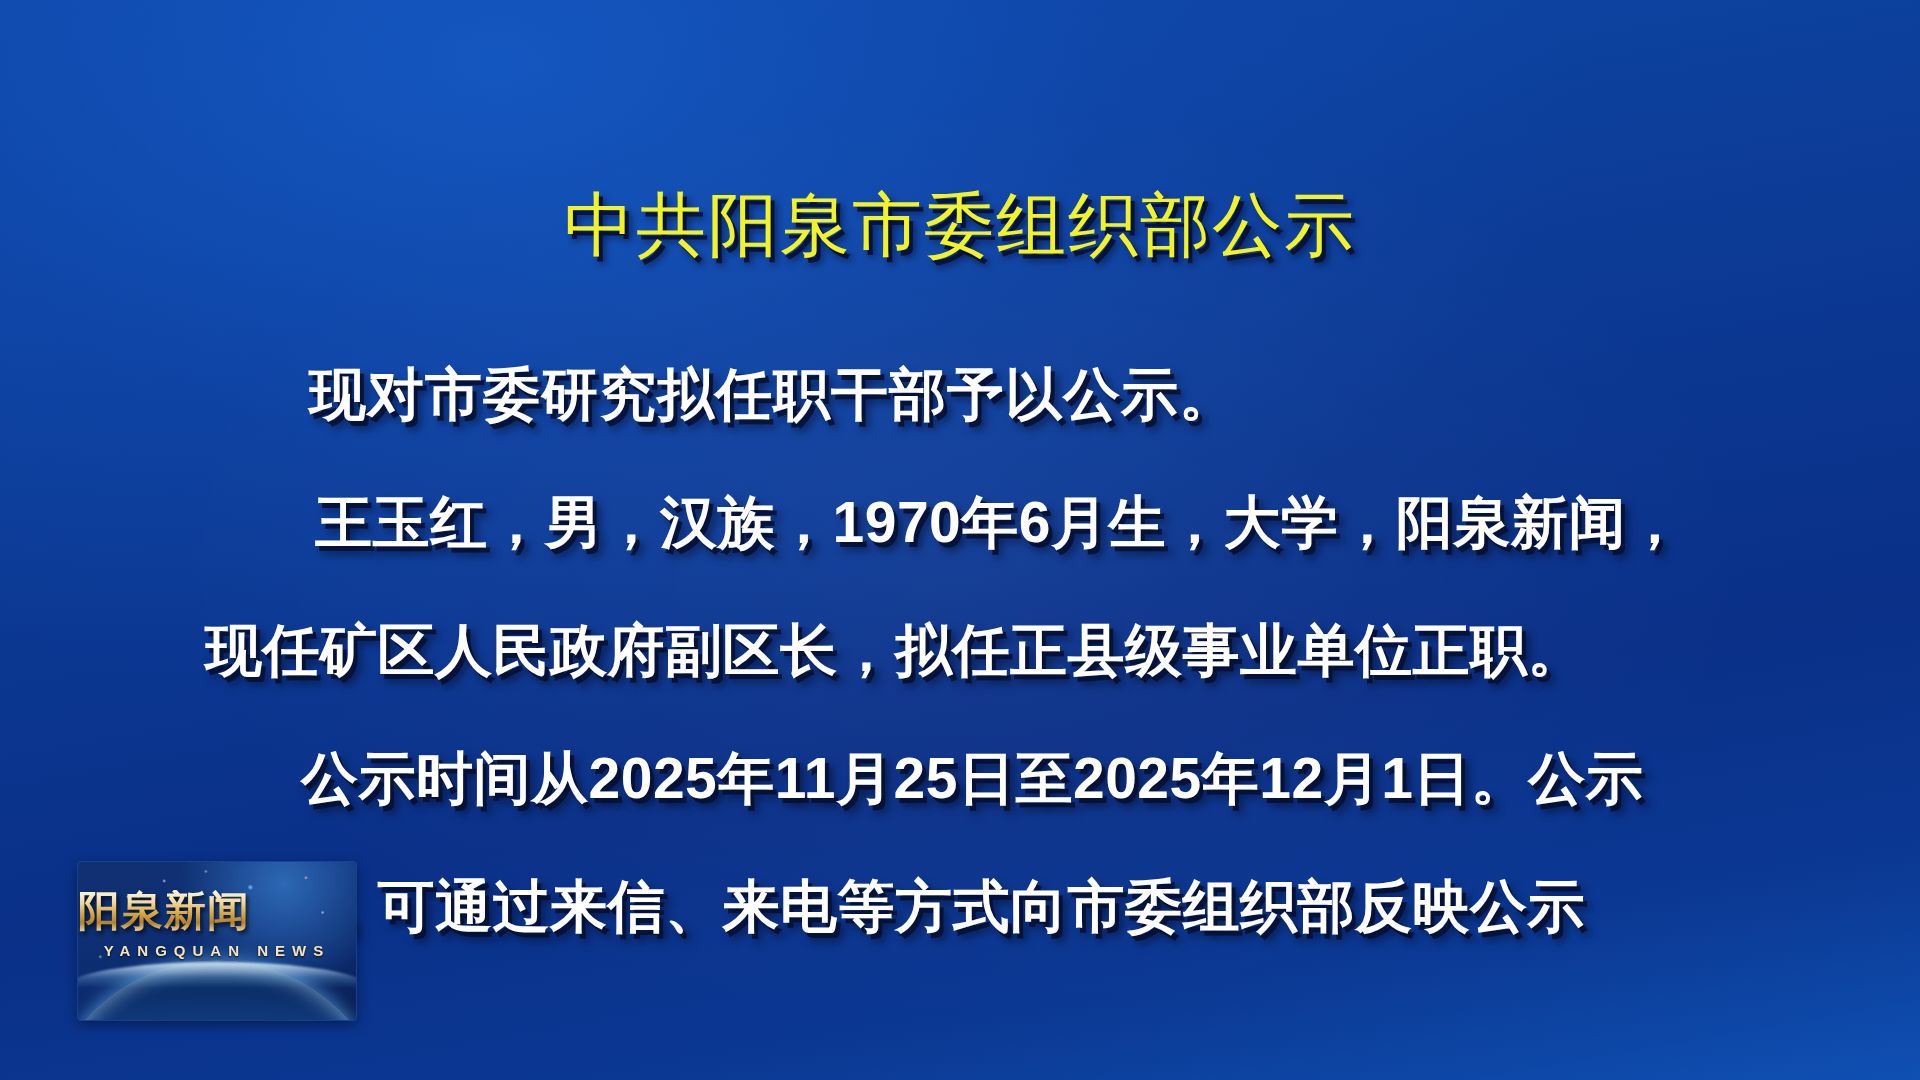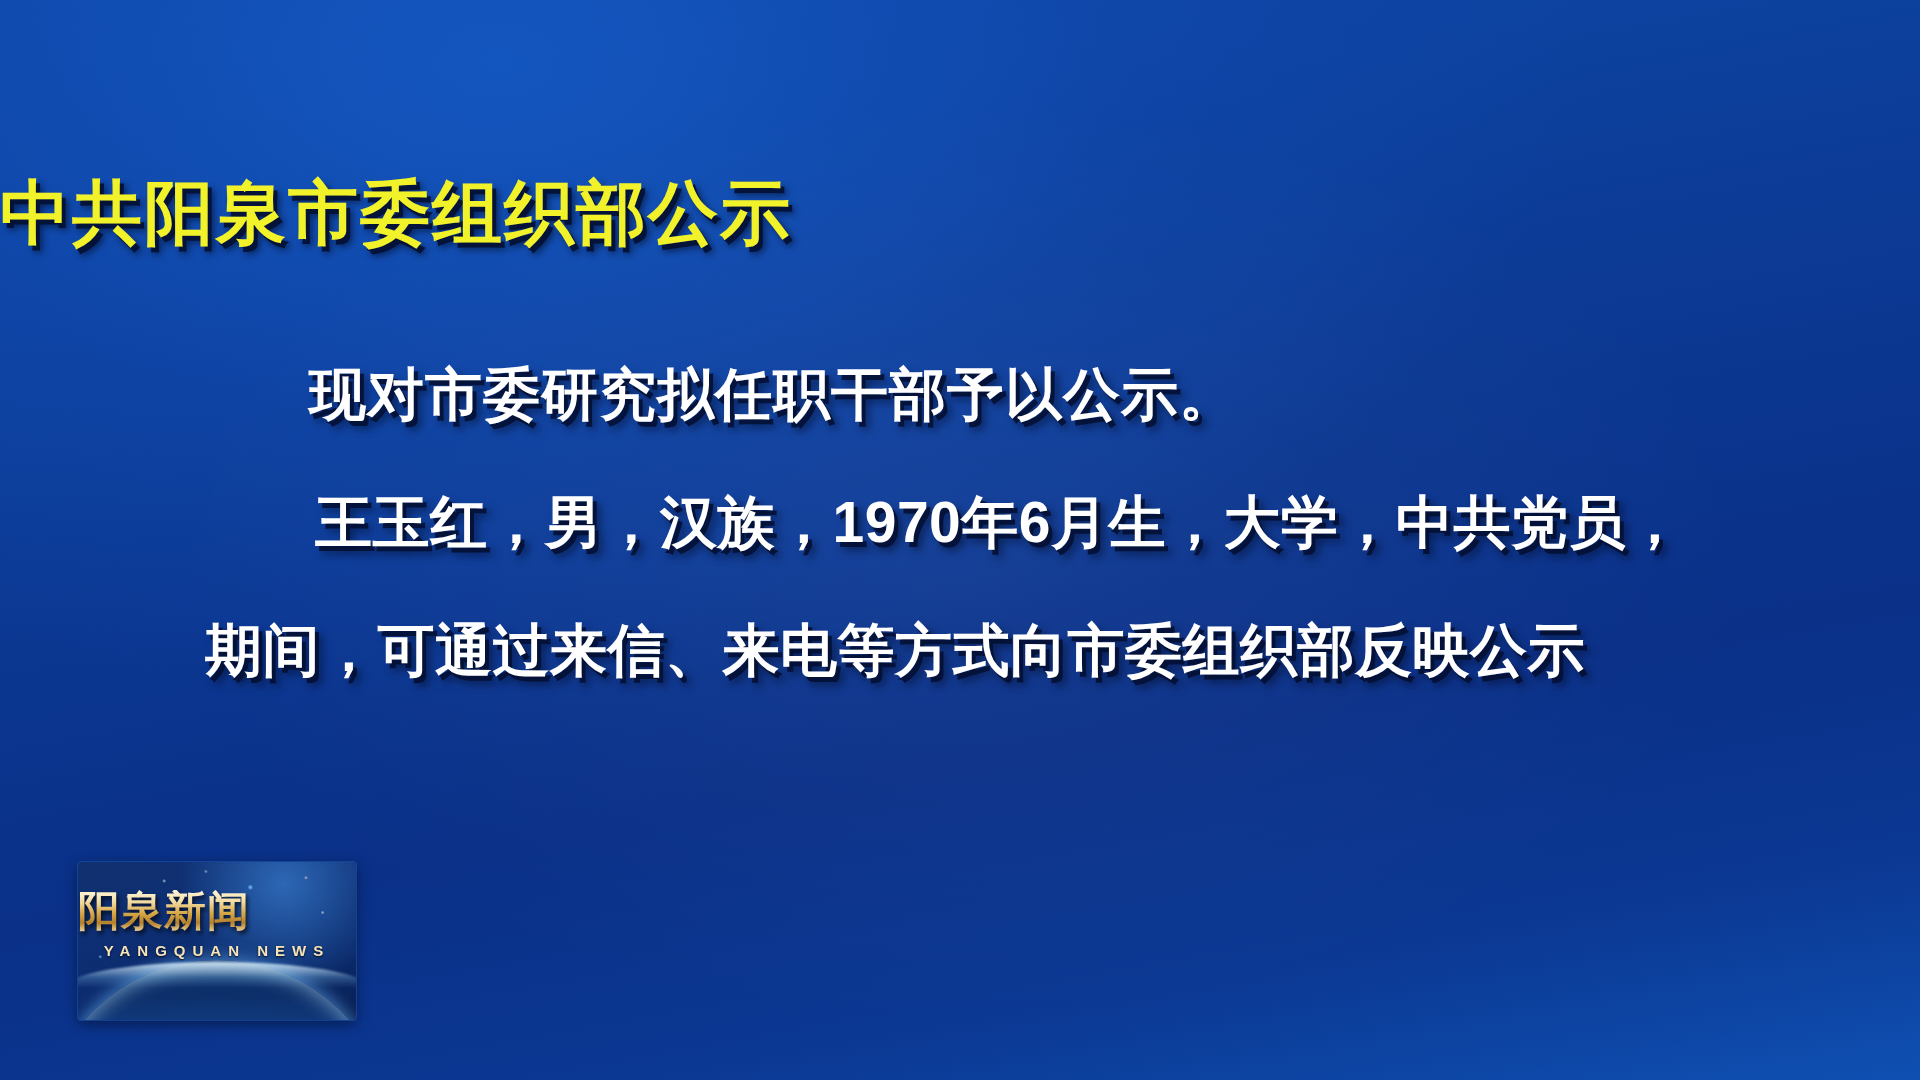--- a/index.html
+++ b/index.html
@@ -22,24 +22,25 @@
     position: absolute;
     inset: 0;
     pointer-events: none;
     background: radial-gradient(ellipse 1300px 760px at 50% 52%, rgba(255,255,255,0.045) 0%, rgba(255,255,255,0.0) 62%);
   }
 
   .headline {
     position: absolute;
     left: 0;
     right: 0;
-    top: 178px;
+    top: 190px;
+    text-align: center;
     color: #f2f22b;
     font-size: 70px;
-    font-weight: 700;
+    font-weight: 400;
     letter-spacing: 2px;
     line-height: 1.0;
     white-space: nowrap;
     text-shadow:
       4px 5px 0 rgba(4,16,52,0.92),
       6px 7px 7px rgba(2,10,36,0.65);
     z-index: 4;
   }
 
   .body-block {
@@ -146,21 +147,23 @@
 </style>
 </head>
 <body>
 
 <div id="stage">
 
   <div class="headline">中共阳泉市委组织部公示</div>
 
   <div class="body-block">
     <div class="body-line ln-1">现对市委研究拟任职干部予以公示。</div>
-    <div class="body-line ln-2">王玉红，男，汉族，1970年6月生，大学，中共党员，</div>
+    <div class="body-line ln-2">王玉红，男，汉族，1970年6月生，大学，阳泉新闻，</div>
+    <div class="body-line ln-3">现任矿区人民政府副区长，拟任正县级事业单位正职。</div>
+    <div class="body-line ln-4">公示时间从2025年11月25日至2025年12月1日。公示</div>
     <div class="body-line ln-5">期间，可通过来信、来电等方式向市委组织部反映公示</div>
   </div>
 
   <div class="logo">
     <div class="logo-stars"></div>
     <div class="logo-globe">
       
       
     </div>
     <div class="logo-cn">阳泉新闻</div>

